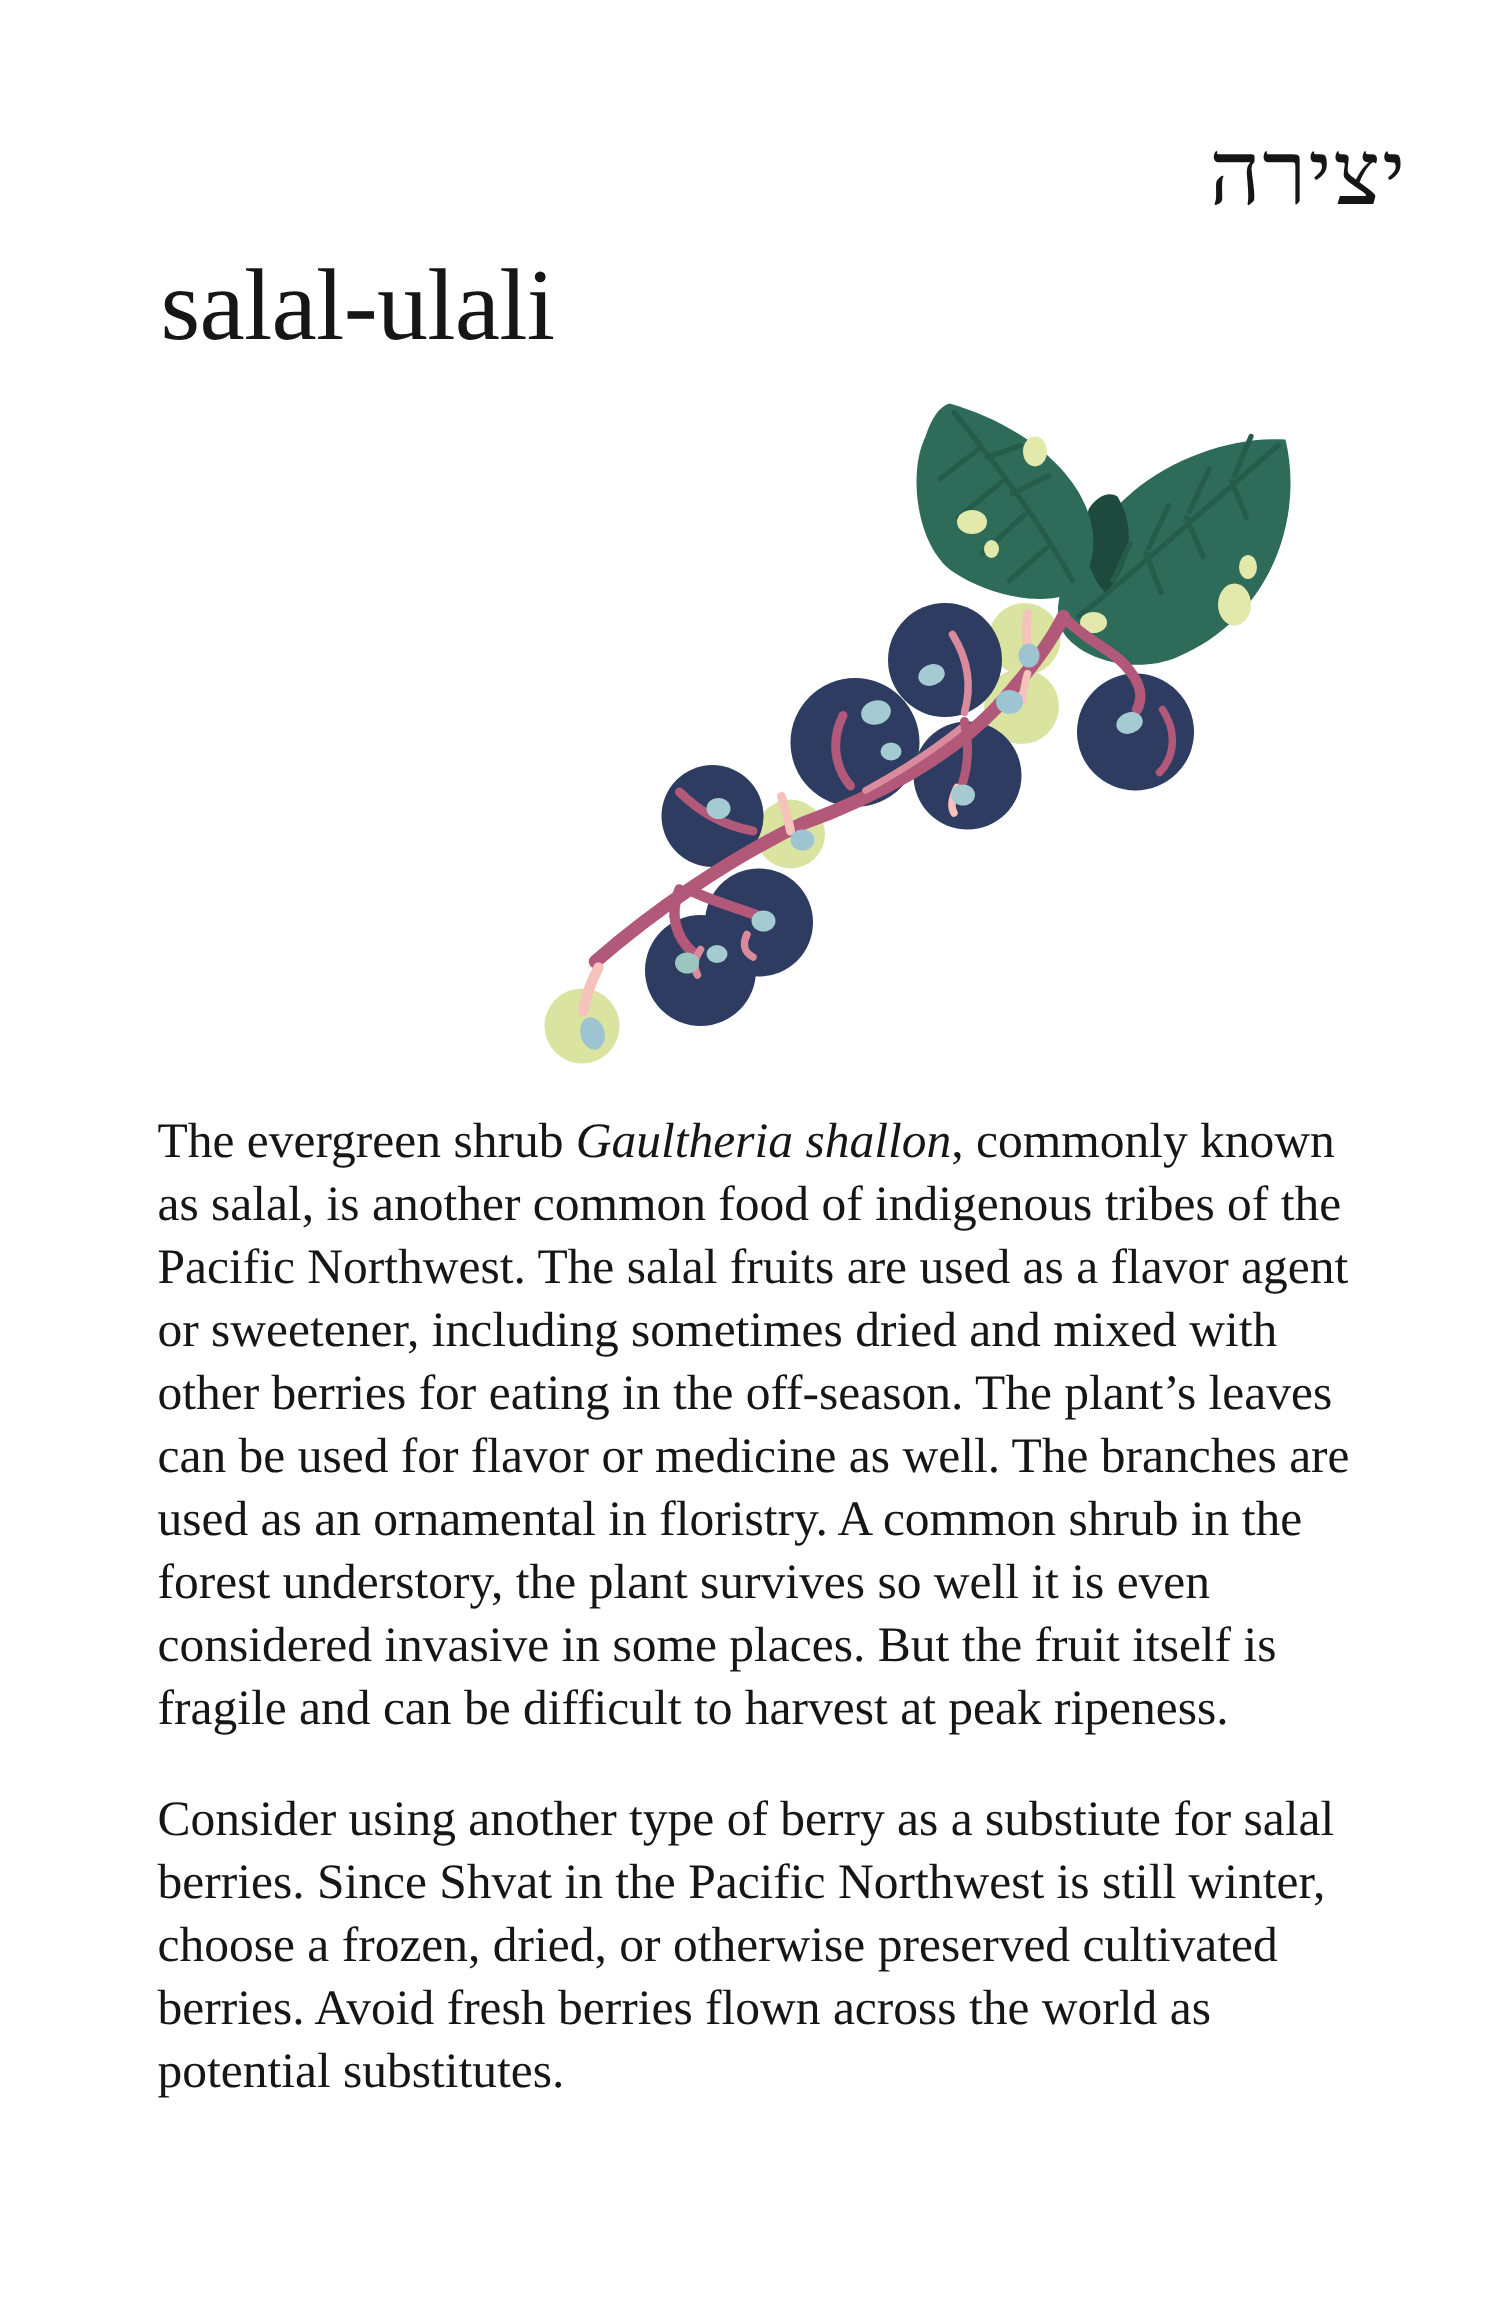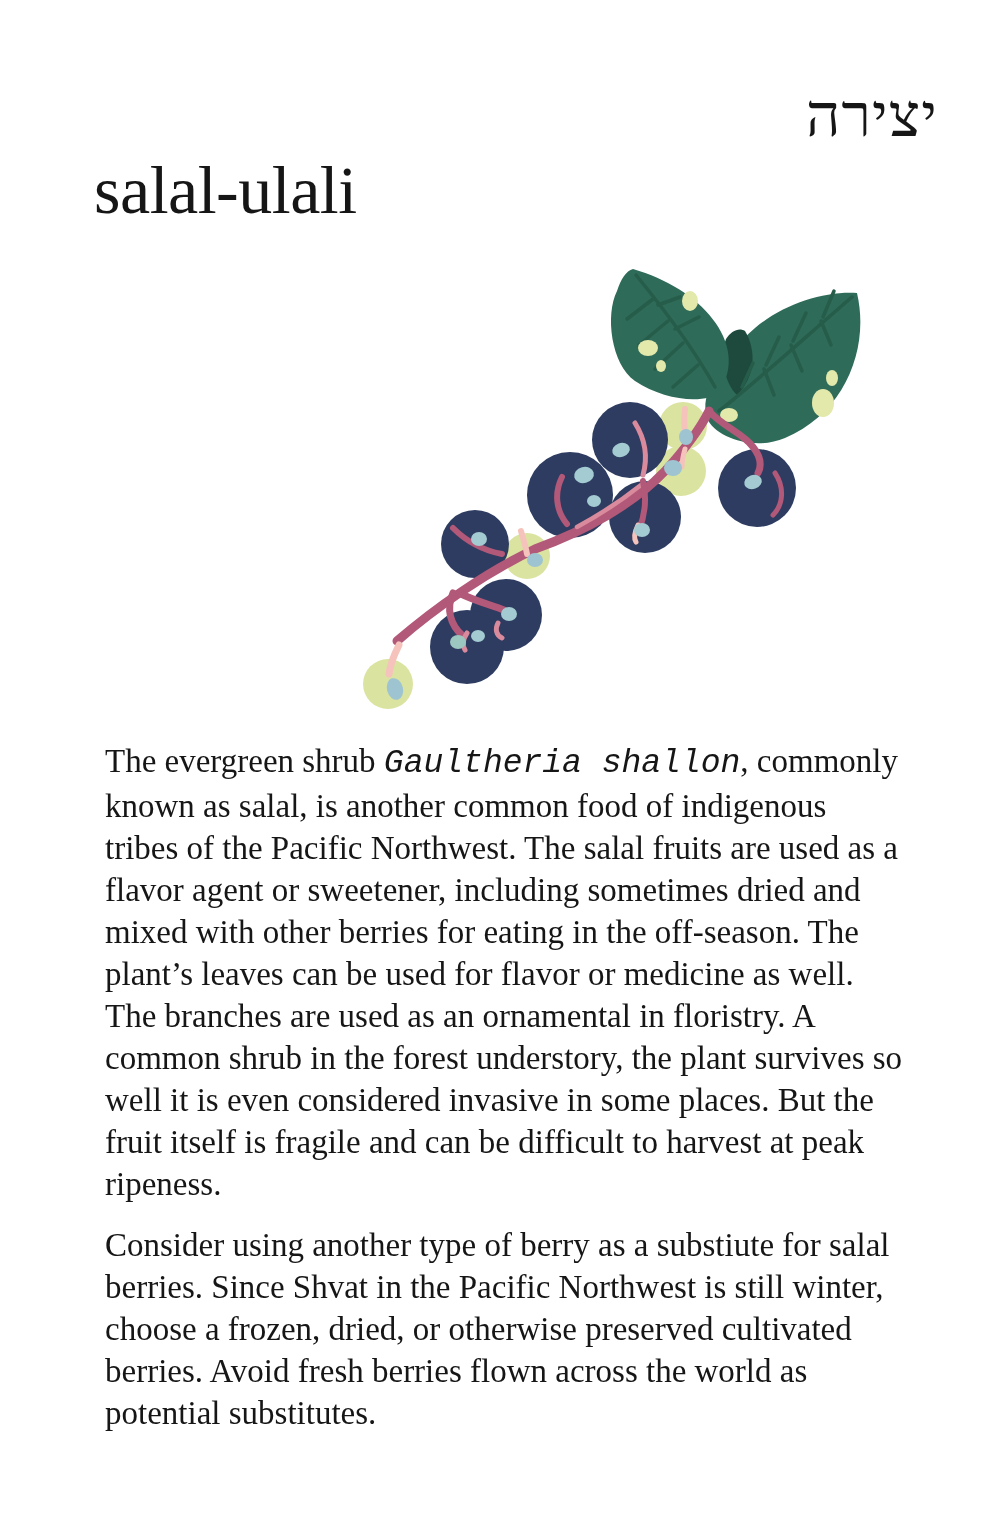--- a/index.html
+++ b/index.html
@@ -25,21 +25,21 @@
     letter-spacing: 1px;
   }
   h1.title {
     margin: 10px 0 0 0;
     font-weight: 400;
     font-size: 58px;
     line-height: 73px;
     letter-spacing: -0.5px;
   }
   h2.subtitle {
-    margin: 2px;
+    margin: 15px;
     font-weight: 400;
     font-size: 68px;
     line-height: 80px;
     letter-spacing: -0.5px;
   }
 
   figure.illustration {
     position: absolute;
     left: 355px; top: 253px;
     width: 540px; height: 460px;
@@ -61,22 +61,22 @@
   .pink        { stroke: var(--pale-pink, #f5c3bb); fill: none; stroke-linecap: round; }
 
   main.body-text {
     position: absolute;
     left: 105px; top: 740px;
     width: 802px;
     font-size: 33px;
     line-height: 42px;
   }
   main.body-text p { margin: 0; }
-  main.body-text p + p { margin-top: 19px; }
-  main.body-text em { font-style: italic; font-family: Liberation Mono, monospace; }
+  main.body-text p + p { margin-top: 32px; }
+  main.body-text em { font-style: italic; }
 </style>
 </head>
 <body style="--text: #161616; --background: #ffffff; --leaf: #2f6b59; --leaf-vein: #265c4a; --leaf-shadow: #1d4a3c; --leaf-spot: #e3e8ab; --berry: #2d3c60; --berry-highlight: #a3cbd1; --berry-teal: #9cc6c0; --unripe-berry: #dbe3a1; --unripe-spot: #9dc4d0; --stem: #b25878; --stem-light: #d98a9c; --pale-pink: #f5c3bb;">
 
 <div class="page">
 
   <header class="title-block">
     <div class="hebrew" dir="rtl">יצירה</div>
     <h2 class="subtitle">salal-ulali</h2>
   </header>

